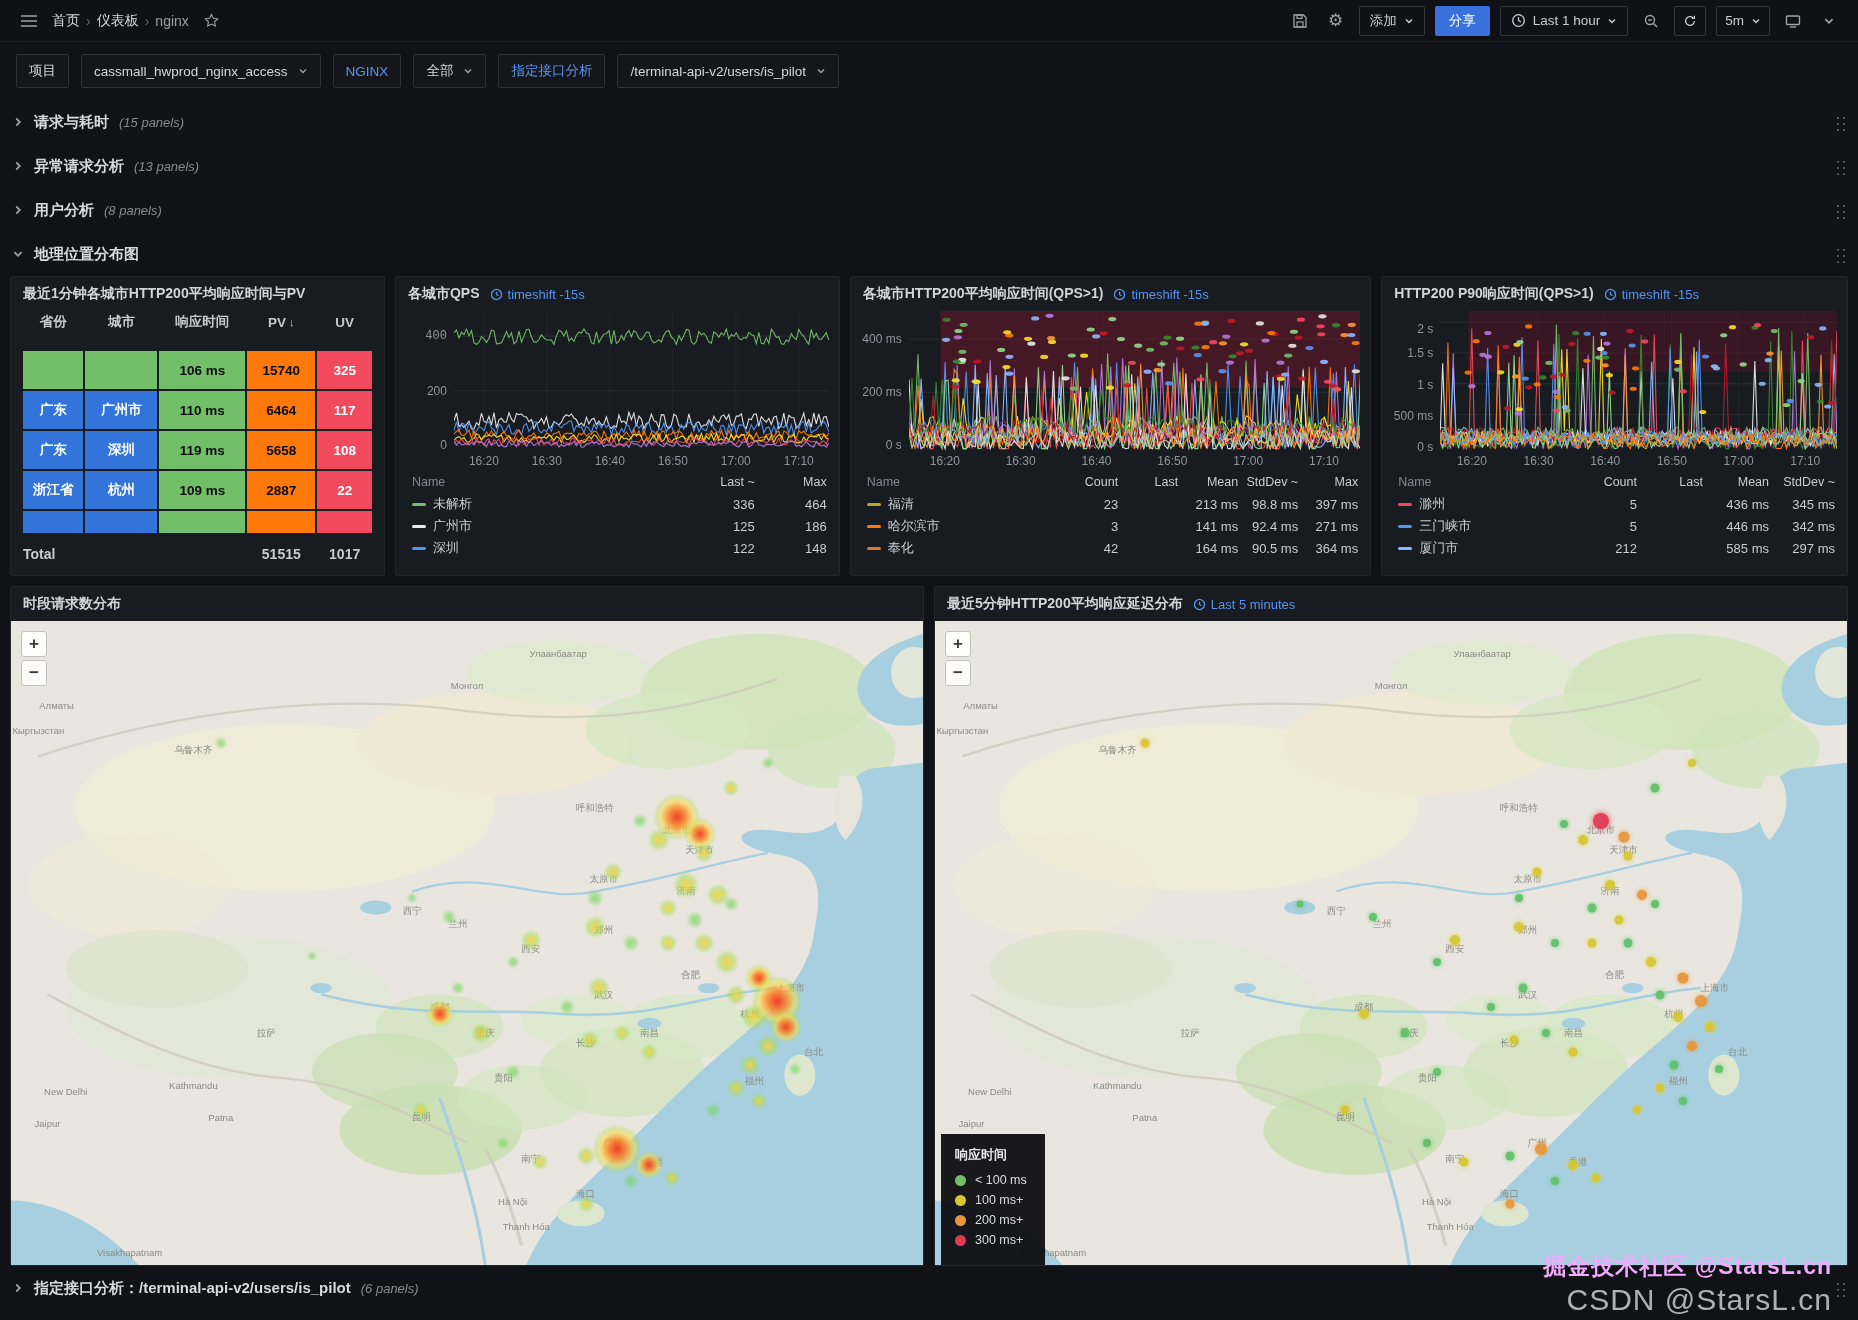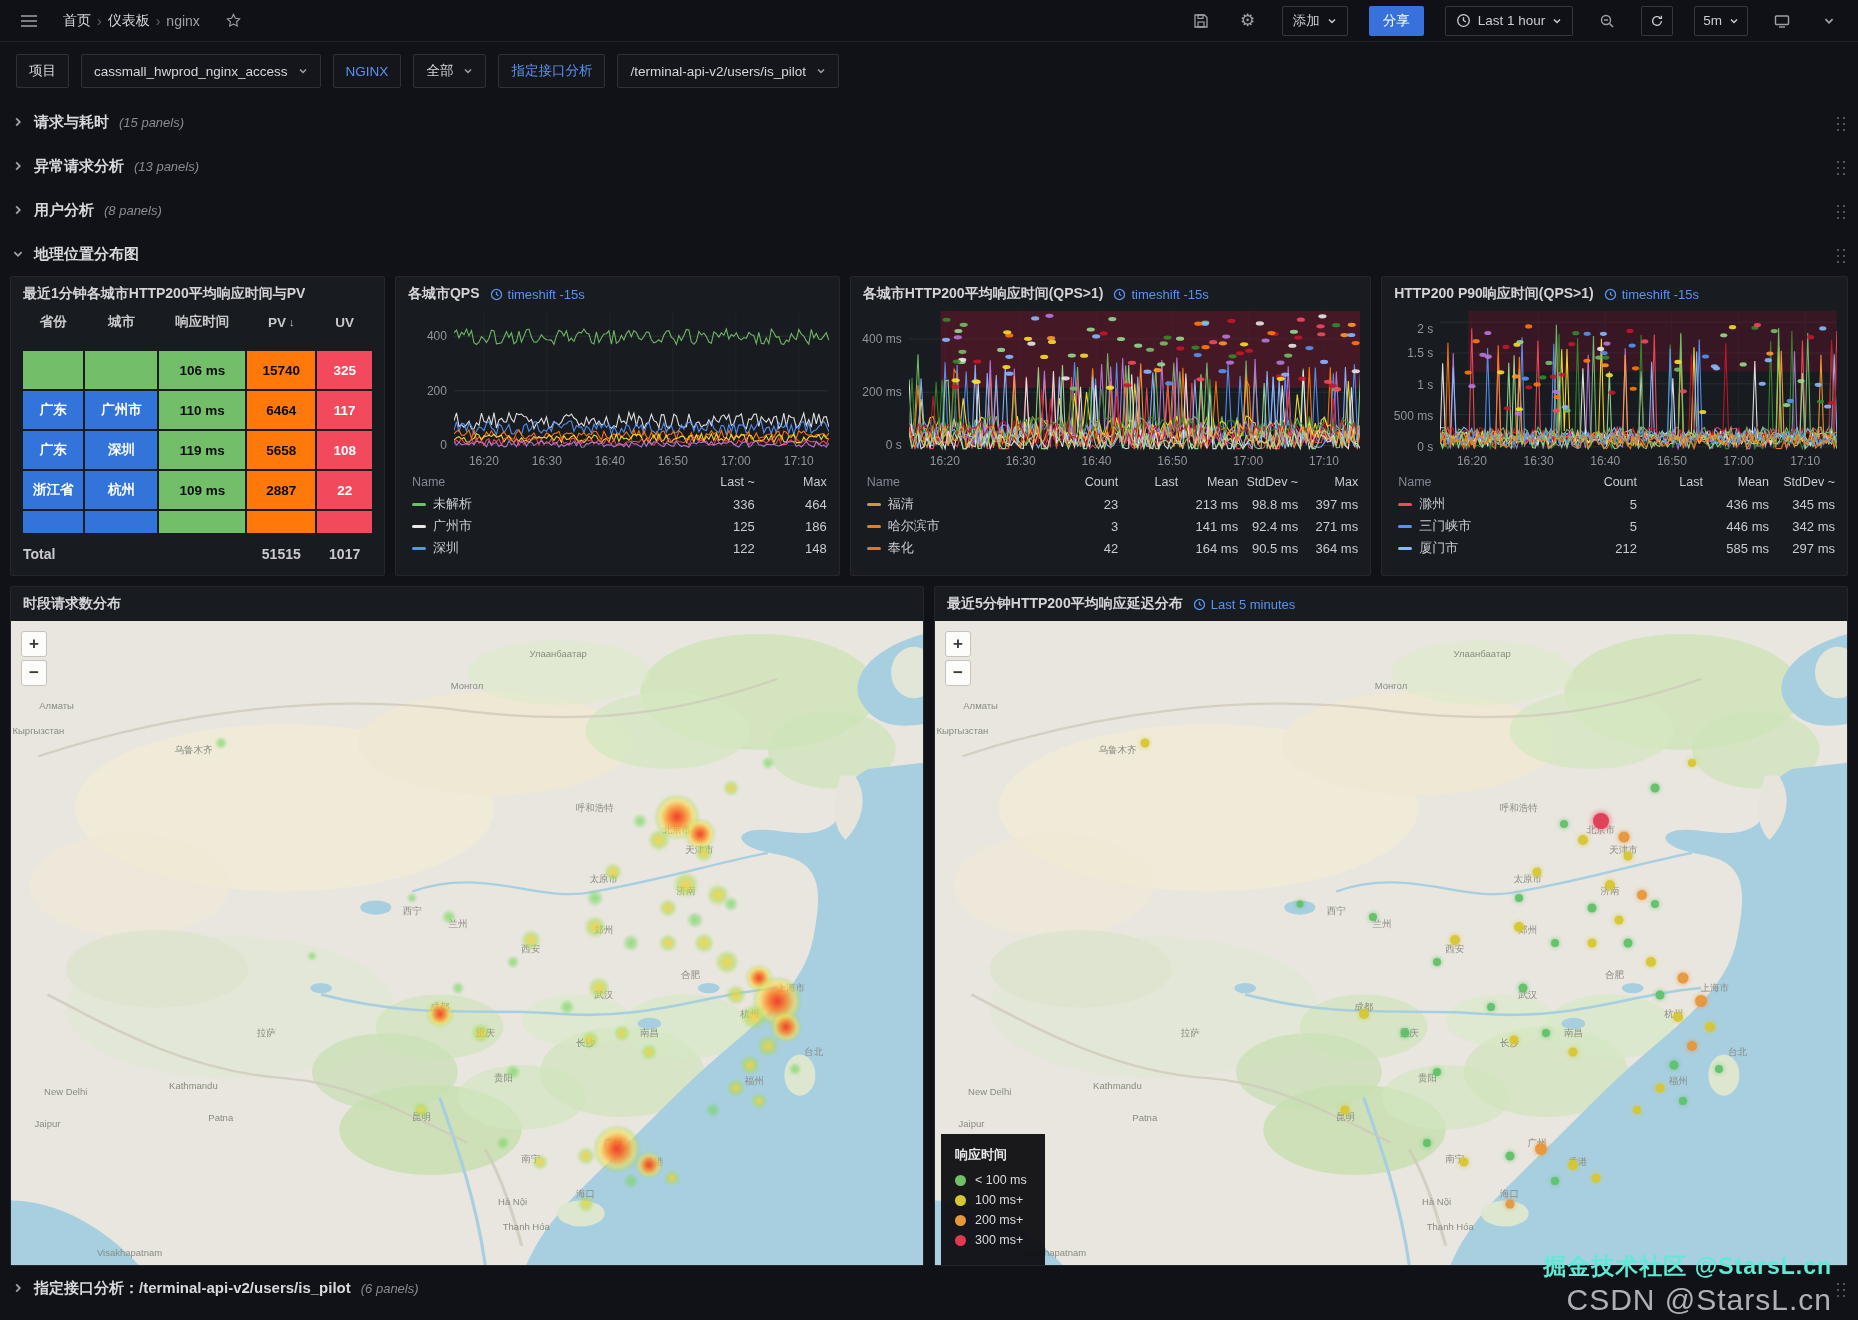--- a/index.html
+++ b/index.html
@@ -1,20 +1,20 @@
 <!DOCTYPE html>
 <html><head>
 <meta charset="utf-8">
 <style>
 *{margin:0;padding:0;box-sizing:border-box}
 html,body{width:1858px;height:1320px;overflow:hidden}
 body{background:#111217;color:#ccccdc;font-family:"Liberation Sans","DejaVu Sans",sans-serif;font-size:14px;position:relative}
 
 
-.navbar{display:flex;align-items:center;height:42px;padding:0 16px;gap:21px;border-bottom:1px solid rgba(255,255,255,.07);background:#0f1116}
+.navbar{display:flex;align-items:center;height:42px;padding:0 16px;gap:10px;border-bottom:1px solid rgba(255,255,255,.07);background:#0f1116}
 .icon-btn{display:flex;align-items:center;justify-content:center;min-width:26px;height:28px;color:#9da2a8;cursor:pointer}
 .crumbs{display:flex;align-items:center;gap:6px}
 .crumb{color:#d5d6da;cursor:pointer}
 .crumb.dim{color:#9aa0a6}
 .crumb-sep{color:#62666d}
 .spacer{flex:1}
 .btn-outline{display:flex;align-items:center;gap:7px;height:30px;padding:0 10px;border:1px solid #33373f;border-radius:2px;color:#c9ccd1;font-size:13.5px;background:transparent;cursor:pointer;white-space:nowrap}
 .btn-primary{height:30px;padding:0 14px;background:#3871dc;color:#fff;border:none;border-radius:2px;display:flex;align-items:center;font-size:13.5px;cursor:pointer}
 .chev{display:inline-block;color:inherit}
 
@@ -95,21 +95,21 @@
 .mk-r{background:#e03a52;box-shadow:0 0 6px rgba(224,58,82,.9)}
 .zoomctl{position:absolute;top:10px;left:10px;display:flex;flex-direction:column;gap:3px;z-index:5}
 .zbtn{width:26px;height:26px;background:#fcfcfb;border:1px solid #c3c3c0;border-radius:3px;color:#3a3a3a;font-size:17px;font-weight:700;display:flex;align-items:center;justify-content:center;cursor:pointer}
 .maplegend{position:absolute;left:6px;bottom:0;background:rgba(12,12,15,.94);padding:12px 18px 12px 14px;z-index:6}
 .maplegend .lt{font-size:13px;font-weight:700;color:#e8e8ea;margin-bottom:9px}
 .mlitem{display:flex;align-items:center;gap:9px;font-size:12.5px;color:#dcdce0;margin:6px 0}
 .mldot{width:11px;height:11px;border-radius:50%;flex:none}
 
 
 .watermark{position:absolute;right:26px;bottom:2px;text-align:right;z-index:20;pointer-events:none;line-height:1.25}
-.wm1{font-size:23px;font-weight:700;color:#5eead4;letter-spacing:1px}
+.wm1{font-size:23px;font-weight:700;color:#f0abfc;letter-spacing:1px}
 .wm2{font-size:30px;color:#c3c7cd;opacity:.88;letter-spacing:1px}
 </style>
 </head>
 <body>
 
 <nav class="navbar">
   <span class="icon-btn">
     <svg width="18" height="14" viewBox="0 0 18 14">
         <path d="M1 2h16M1 7h16M1 12h16" stroke="currentColor" stroke-width="1.7" fill="none"></path>
       </svg>
@@ -328,21 +328,21 @@
         <svg width="13" height="13" viewBox="0 0 16 16">
             <circle cx="8" cy="8" r="6.2" fill="none" stroke="currentColor" stroke-width="1.6"></circle>
             <path d="M8 4.5V8l2.5 1.5" fill="none" stroke="currentColor" stroke-width="1.6"></path>
           </svg>
         <span>timeshift -15s</span>
       </span>
     </div>
     <div class="chartwrap">
       <div class="chartmain">
         <div class="ylabels" id="qps-y">
-            <span class="ylabel" style="top: 18%;">400</span>
+            <span class="ylabel" style="top: 18%; font-family: Liberation Mono, monospace;">400</span>
             <span class="ylabel" style="top: 57%;">200</span>
             <span class="ylabel" style="top: 96%;">0</span>
           </div>
         <div class="plot">
             <svg id="qps-svg" viewBox="0 0 100 60" preserveAspectRatio="none">
               <line x1="0" x2="100" y1="10.8" y2="10.8" stroke="rgba(204,204,220,0.10)" stroke-width="1" vector-effect="non-scaling-stroke"></line>
               <line x1="0" x2="100" y1="34.2" y2="34.2" stroke="rgba(204,204,220,0.10)" stroke-width="1" vector-effect="non-scaling-stroke"></line>
               <line x1="0" x2="100" y1="57.6" y2="57.6" stroke="rgba(204,204,220,0.10)" stroke-width="1" vector-effect="non-scaling-stroke"></line>
               <line x1="8" x2="8" y1="0" y2="60" stroke="rgba(204,204,220,0.05)" stroke-width="1" vector-effect="non-scaling-stroke"></line>
               <line x1="24.8" x2="24.8" y1="0" y2="60" stroke="rgba(204,204,220,0.05)" stroke-width="1" vector-effect="non-scaling-stroke"></line>

